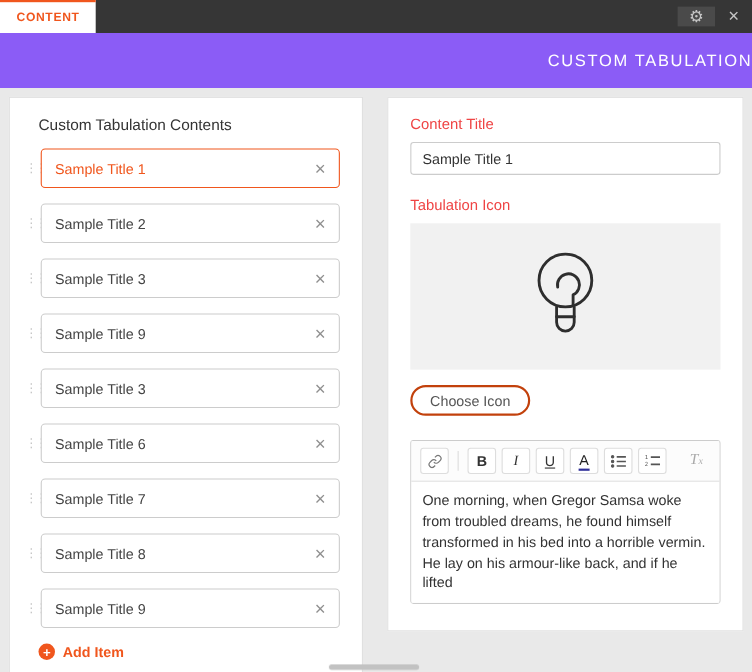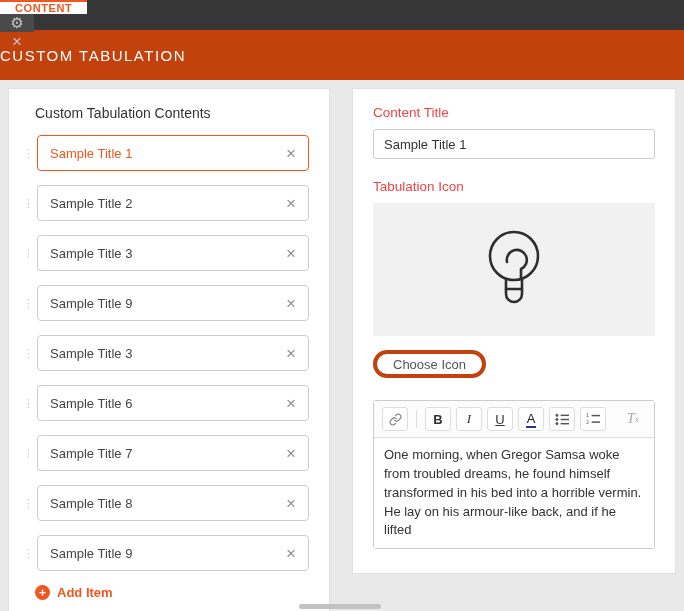--- a/index.html
+++ b/index.html
@@ -6,21 +6,21 @@
   html,body { width:684px; height:611px; overflow:hidden; }
   body {
     background:#e9e9e9;
     font-family:"Liberation Sans", sans-serif;
     position:relative;
   }
 
   
   .topbar {
     height:30px; background:#363636;
-    display:flex; align-items:flex-start;flex-direction:column;
+    display:flex; align-items:center;
   }
   .tab {
     height:30px; padding:0 15px;
     display:flex; align-items:center;
     font-size:11px; font-weight:bold; letter-spacing:.6px;
     color:#c9c9c9; cursor:pointer;
   }
   .tab.active {
     background:#ffffff; color:#f0561d;
     border-top:2px solid #f0561d;
@@ -32,22 +32,22 @@
   .topbar-spacer { flex:1; }
   .icon-btn {
     width:34px; display:flex; align-items:center; justify-content:center;
     color:#c6c6c6; cursor:pointer; font-size:15px;
   }
   .icon-btn.gear { background:#4a4a4a; }
   .icon-btn.close { font-size:17px; }
 
   
   .header {
-    height:50px; background:#c2410c;
-    display:flex; align-items:center; justify-content:flex-start;
+    height:50px; background:#8b5cf6;
+    display:flex; align-items:center; justify-content:flex-end;
   }
   .header .title {
     color:#ffffff; font-size:15px; letter-spacing:1.5px;
   }
 
   
   .main {
     padding:8px; display:flex; gap:22px; align-items:flex-start;
   }
   .panel {
@@ -100,21 +100,21 @@
   .section-gap { margin-top:20px; }
 
   .icon-box {
     width:100%; height:133px; background:#f1f1f1;
     display:flex; align-items:center; justify-content:center;
     margin:3px 0 14px;
   }
 
   .btn-row { display:flex; gap:10px; margin-bottom:22px; }
   .pill-btn {
-    height:28px; padding:0 16px; border:4px solid #c2410c; border-radius:15px;
+    height:28px; padding:0 16px; border:2px solid #c2410c; border-radius:15px;
     background:#fff; color:#555; font-size:13px; cursor:pointer;
     font-family:"Liberation Sans", sans-serif;
   }
 
   
   .editor { border:1px solid #cccccc; border-radius:3px; }
   .toolbar {
     display:flex; align-items:center; gap:5px;
     padding:6px 8px; border-bottom:1px solid #ddd; background:#fcfcfc;
   }

